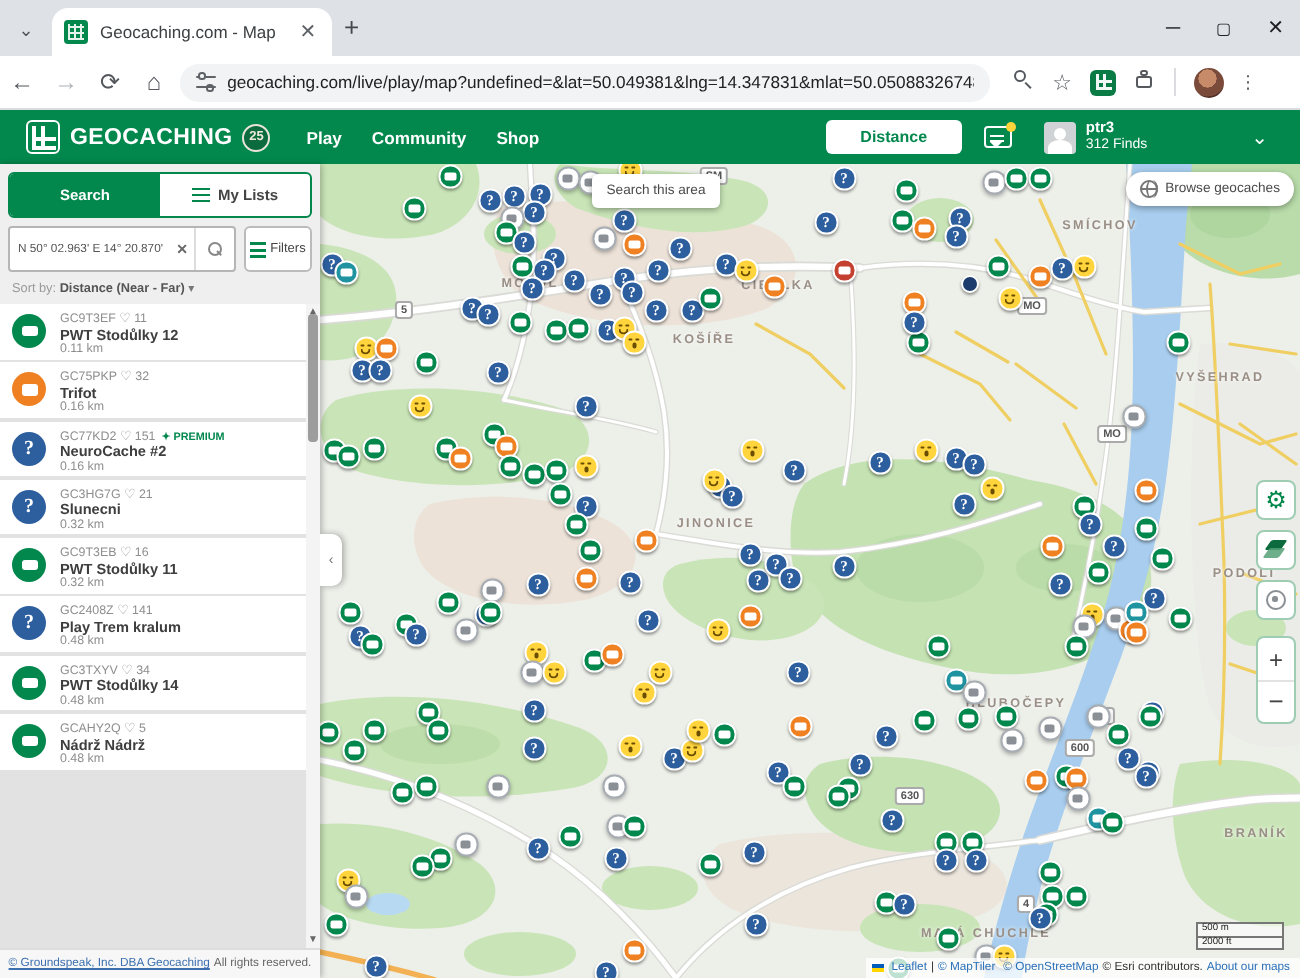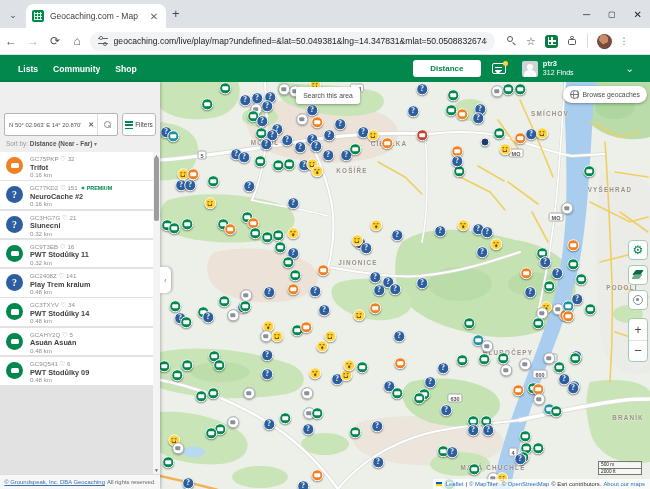--- a/index.html
+++ b/index.html
@@ -180,60 +180,80 @@
       <span class="ext-green"></span>
       <span class="ic"><span class="puzzle"><i></i><b></b></span></span>
       <span class="divider"></span>
       <span class="avatar-chrome"></span>
       <span class="menu-dots">⋮</span>
     </div>
   </div>
 </div>
 
 <div class="site-header">
+  <div class="gc-logo">
+    <span class="gc-mark"></span>
+    <span class="gc-name">GEOCACHING</span>
+    <span class="gc-badge">25</span>
+  </div>
   <div class="hnav">
-    <span>Lists</span>
+    <span>Play</span>
     <span>Community</span>
     <span>Shop</span>
   </div>
   <div class="hright">
     <span class="upg">Distance</span>
     <span class="chat">
         <i></i>
         <span class="dot"></span>
       </span>
     <span class="user-av"></span>
     <span class="user-txt">
       <div class="n">ptr3</div>
       <div class="f">312 Finds</div>
     </span>
     <span class="hchev">⌄</span>
   </div>
 </div>
 
 <div class="content">
   <aside class="sidebar">
+    <div class="seg">
+      <div class="s1">Search</div>
+      <div class="s2">
+          <span class="listic"></span>
+          <span>My Lists</span>
+        </div>
+    </div>
     <div class="srow">
       <div class="sbox">
         <span class="val">N 50° 02.963' E 14° 20.870'</span>
         <span class="clr">✕</span>
         <span class="mag">
             <span class="magglyph"></span>
           </span>
       </div>
       <div class="fbtn">
         <span class="fic"></span>
         <span class="ft">Filters</span>
       </div>
     </div>
     <div class="sortrow">
       <span>Sort by:</span> <b>Distance (Near - Far)</b> <span class="car">▾</span>
     </div>
     <div class="clist">
       <div id="cards">
+  <div class="card">
+    <div class="ctyp t">
+              <span class="box"></span>
+            </div>
+    <div class="cmeta"><span class="code">GC9T3EF</span> <span class="hrt">♡</span> <span class="fav">11</span></div>
+    <div class="cname">PWT Stodůlky 12</div>
+    <div class="cdist">0.11 km</div>
+  </div>
 
   <div class="card">
     <div class="ctyp o">
               <span class="box"></span>
             </div>
     <div class="cmeta"><span class="code">GC75PKP</span> <span class="hrt">♡</span> <span class="fav">32</span></div>
     <div class="cname">Trifot</div>
     <div class="cdist">0.16 km</div>
   </div>
 
@@ -282,32 +302,24 @@
     <div class="cmeta"><span class="code">GC3TXYV</span> <span class="hrt">♡</span> <span class="fav">34</span></div>
     <div class="cname">PWT Stodůlky 14</div>
     <div class="cdist">0.48 km</div>
   </div>
 
   <div class="card">
     <div class="ctyp t">
               <span class="box"></span>
             </div>
     <div class="cmeta"><span class="code">GCAHY2Q</span> <span class="hrt">♡</span> <span class="fav">5</span></div>
-    <div class="cname">Asuán Asuán</div>
+    <div class="cname">Nádrž Nádrž</div>
     <div class="cdist">0.48 km</div>
   </div>
 
-  <div class="card">
-    <div class="ctyp t">
-              <span class="box"></span>
-            </div>
-    <div class="cmeta"><span class="code">GC9Q541</span> <span class="hrt">♡</span> <span class="fav">6</span></div>
-    <div class="cname">PWT Stodůlky 09</div>
-    <div class="cdist">0.48 km</div>
-  </div>
 </div>
       <div class="sscroll">
         <div class="up">▲</div>
         <div class="thumb"></div>
         <div class="dn">▼</div>
       </div>
     </div>
     <div class="sfoot">
       <a>© Groundspeak, Inc. DBA Geocaching</a>
       <span>All rights reserved.</span>

